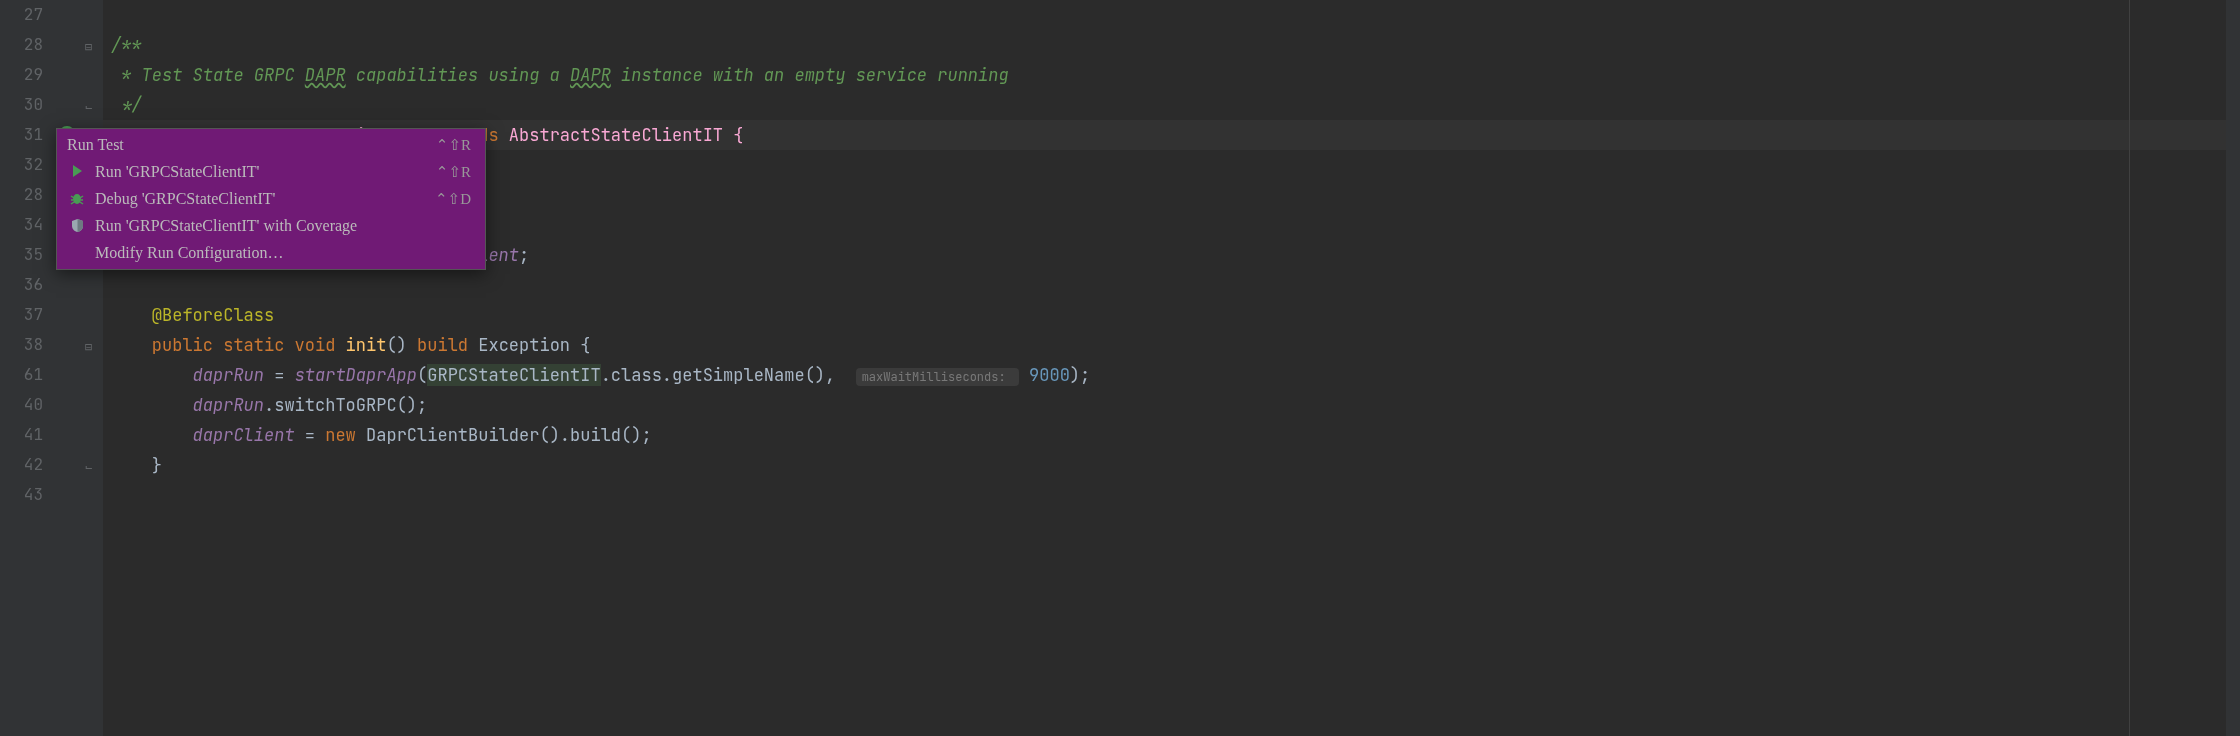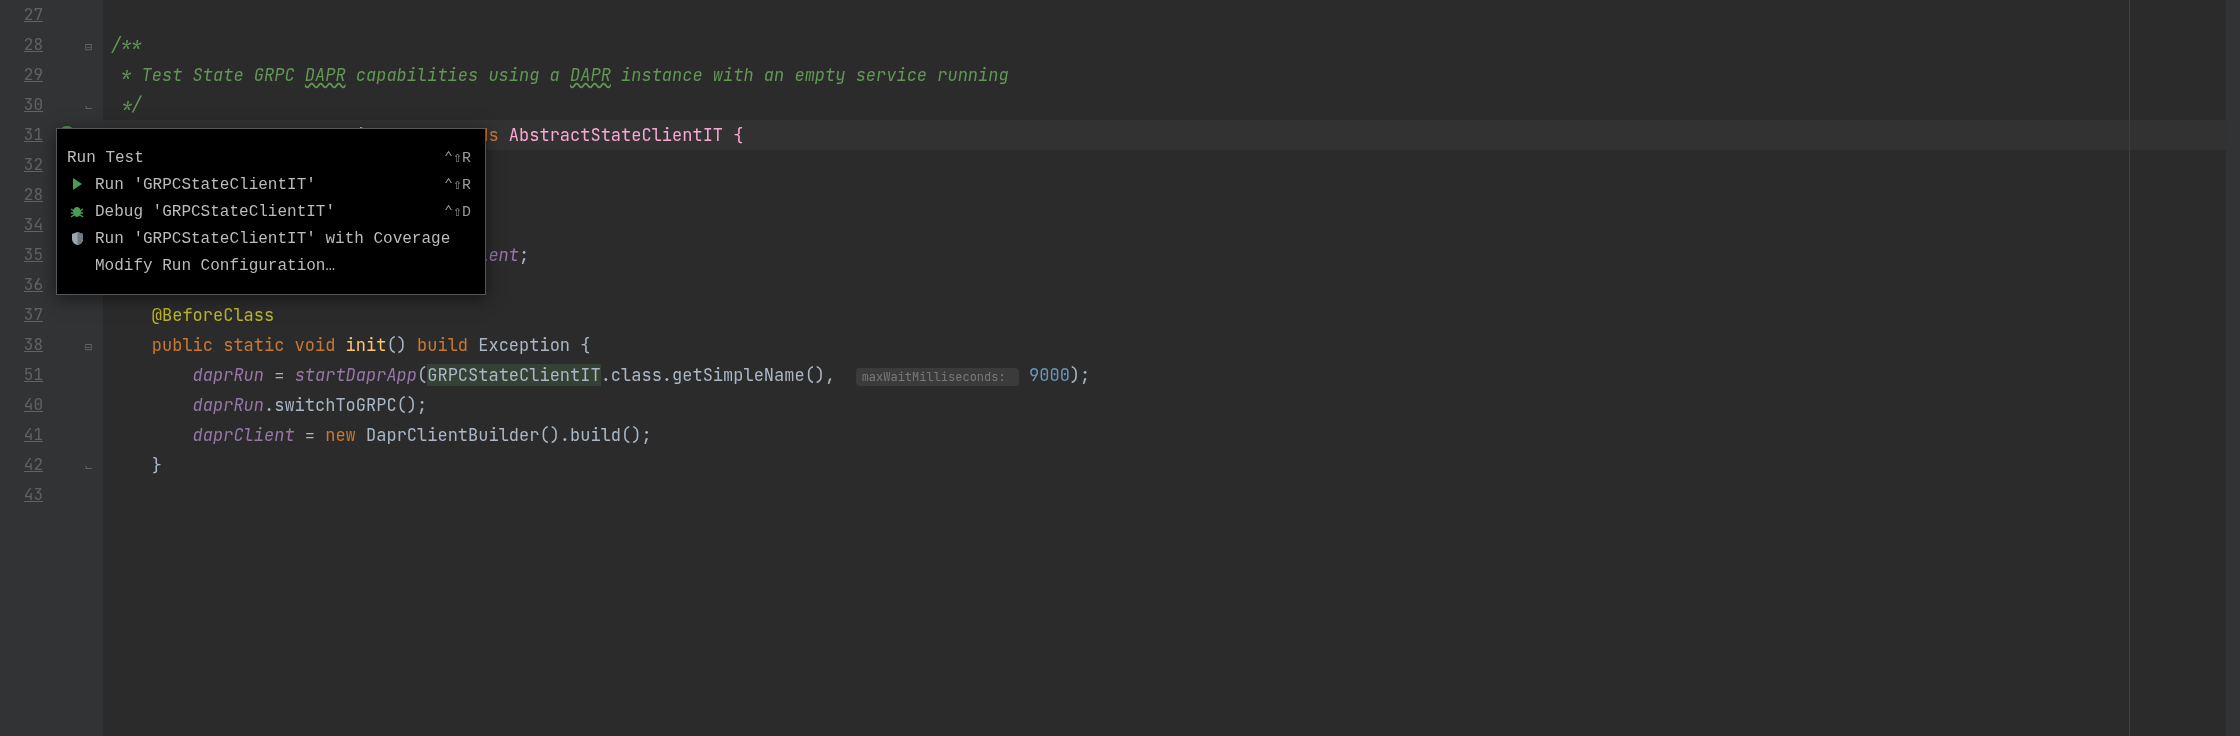--- a/index.html
+++ b/index.html
@@ -26,21 +26,20 @@
   background: #313335;
   text-align: right;
   padding-right: 12px;
   user-select: none;
 }
 .gutter-line {
   height: 30px;
   line-height: 30px;
   color: #606366;
   font-size: 16px;
-  text-decoration: underline;
 }
 .gutter-icons {
   width: 28px;
   background: #313335;
   position: relative;
 }
 .gutter-icon {
   position: absolute;
   left: 4px;
   width: 18px;
@@ -96,26 +95,26 @@
 .c-field { color: #9876aa; font-style: italic; }
 .c-number { color: #6897bb; }
 .c-string-hl { background: #344134; }
 .c-param-hint { background: #3b3b3b; color: #787878; border-radius: 4px; padding: 1px 6px; font-size: 12px; font-style: normal; }
 .c-underline { text-decoration: underline wavy #629755; text-decoration-skip-ink: none; }
 
 .context-menu {
   position: absolute;
   top: 128px;
   left: 56px;
-  background: #000000;
+  background: #701a75;
   border: 1px solid #555;
   box-shadow: 0 4px 16px rgba(0,0,0,0.5);
-  padding: 16px 0;
+  padding: 4px 0;
   min-width: 430px;
-  font-family: Liberation Mono, monospace;
+  font-family: Liberation Serif, serif;
   font-size: 16px;
   color: #bbbbbb;
 }
 .menu-header {
   display: flex;
   align-items: center;
   padding: 3px 14px 3px 10px;
 }
 .menu-header-label {
   flex: 1;
@@ -173,21 +172,21 @@
     <div class="gutter-line">29</div>
     <div class="gutter-line">30</div>
     <div class="gutter-line">31</div>
     <div class="gutter-line">32</div>
     <div class="gutter-line">28</div>
     <div class="gutter-line">34</div>
     <div class="gutter-line">35</div>
     <div class="gutter-line">36</div>
     <div class="gutter-line">37</div>
     <div class="gutter-line">38</div>
-    <div class="gutter-line">51</div>
+    <div class="gutter-line">61</div>
     <div class="gutter-line">40</div>
     <div class="gutter-line">41</div>
     <div class="gutter-line">42</div>
     <div class="gutter-line">43</div>
   </div>
 
   <div class="gutter-icons">
     <div class="gutter-icon" style="top:126px">
       <div class="run-arrow-icon"></div>
     </div>

